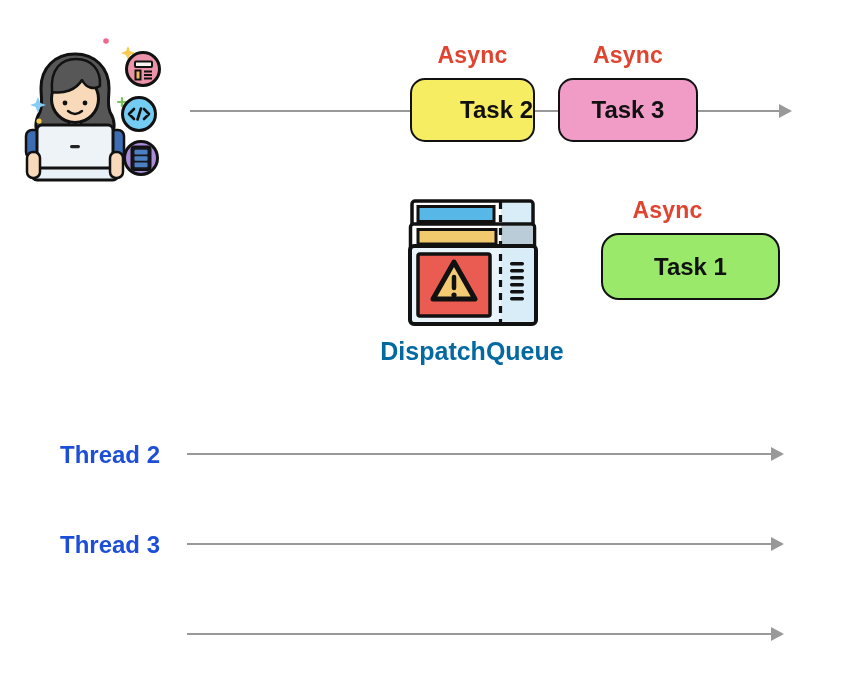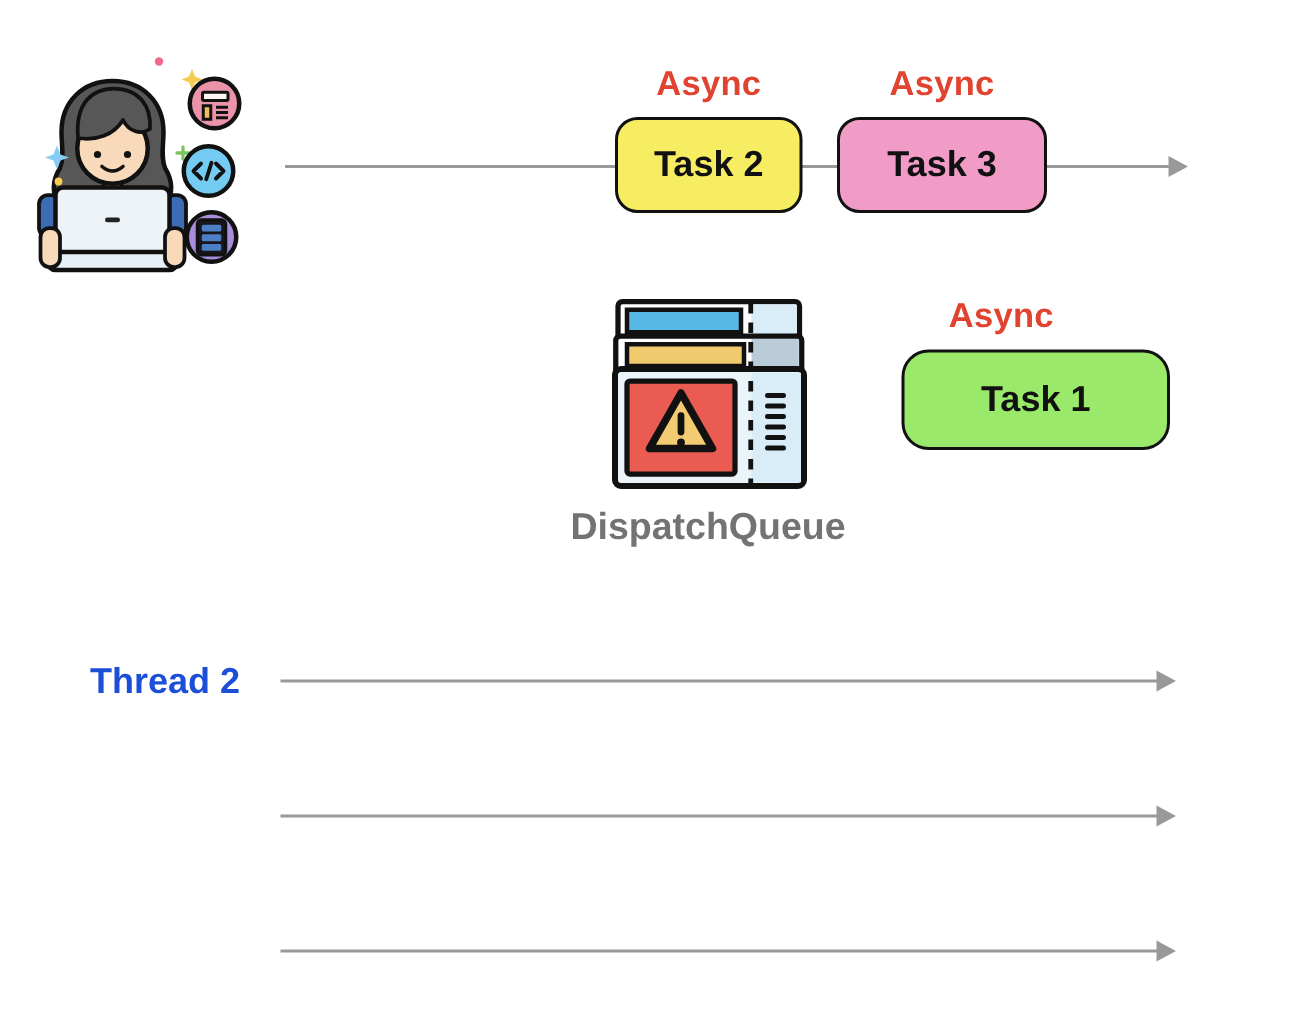--- a/index.html
+++ b/index.html
@@ -19,34 +19,34 @@
   .async{
     position:absolute;text-align:center;color:#E0432F;
     font-size:23px;font-weight:700;letter-spacing:0.2px;
   }
   
   .task-box{
     position:absolute;display:flex;align-items:center;justify-content:center;
     border:2.5px solid #111;box-sizing:border-box;
     font-size:24px;font-weight:700;color:#111;
   }
-  #task2-box{left:410px;top:78px;width:125px;height:64px;border-radius:15px;background:#F6ED63;}
+  #task2-box{left:410px;top:78px;width:125px;height:64px;border-radius:15px;background:#F6ED63;justify-content:flex-end;}
   #task3-box{left:558px;top:78px;width:140px;height:64px;border-radius:15px;background:#F09CC7;}
   #task1-box{left:578px;top:233px;width:179px;height:67px;border-radius:18px;background:#9BE96B;margin-left:23px;}
   #async-task2{left:410px;top:42px;width:125px;}
   #async-task3{left:558px;top:42px;width:140px;}
   #async-task1{left:578px;top:197px;width:179px;}
   
   #main-line{left:190px;top:110px;width:592px;}
   #main-arrow{left:779px;top:104px;}
   
   #dispatch-icon{left:408px;top:198px;}
   #dispatch-label{
     left:377px;top:337px;width:190px;text-align:center;
-    font-size:25px;font-weight:600;color:#737373;
+    font-size:25px;font-weight:600;color:#0369a1;
   }
   
   .thread-label{
     position:absolute;left:60px;font-size:24px;font-weight:600;color:#1d4ed8;
   }
   .thread-line{left:187px;width:586px;}
   .thread-arrow{left:771px;}
   #thread2-label{top:441px;} #thread2-line{top:453px;} #thread2-arrow{top:447px;}
   #thread3-label{top:531px;} #thread3-line{top:543px;} #thread3-arrow{top:537px;}
   #thread4-label{top:621px;} #thread4-line{top:633px;} #thread4-arrow{top:627px;}
@@ -161,19 +161,20 @@
 
   <div id="async-task1" class="async">Async</div>
   <div id="task1-box" class="task-box">
     <span>Task 1</span>
   </div>
 
   <div id="thread2-label" class="thread-label">Thread 2</div>
   <div id="thread2-line" class="tline thread-line"></div>
   <div id="thread2-arrow" class="arrowhead thread-arrow"></div>
 
+  <div id="thread3-label" class="thread-label">Thread 3</div>
   <div id="thread3-line" class="tline thread-line"></div>
   <div id="thread3-arrow" class="arrowhead thread-arrow"></div>
 
   <div id="thread4-line" class="tline thread-line"></div>
   <div id="thread4-arrow" class="arrowhead thread-arrow"></div>
 
 </div>
 
 </body></html>

